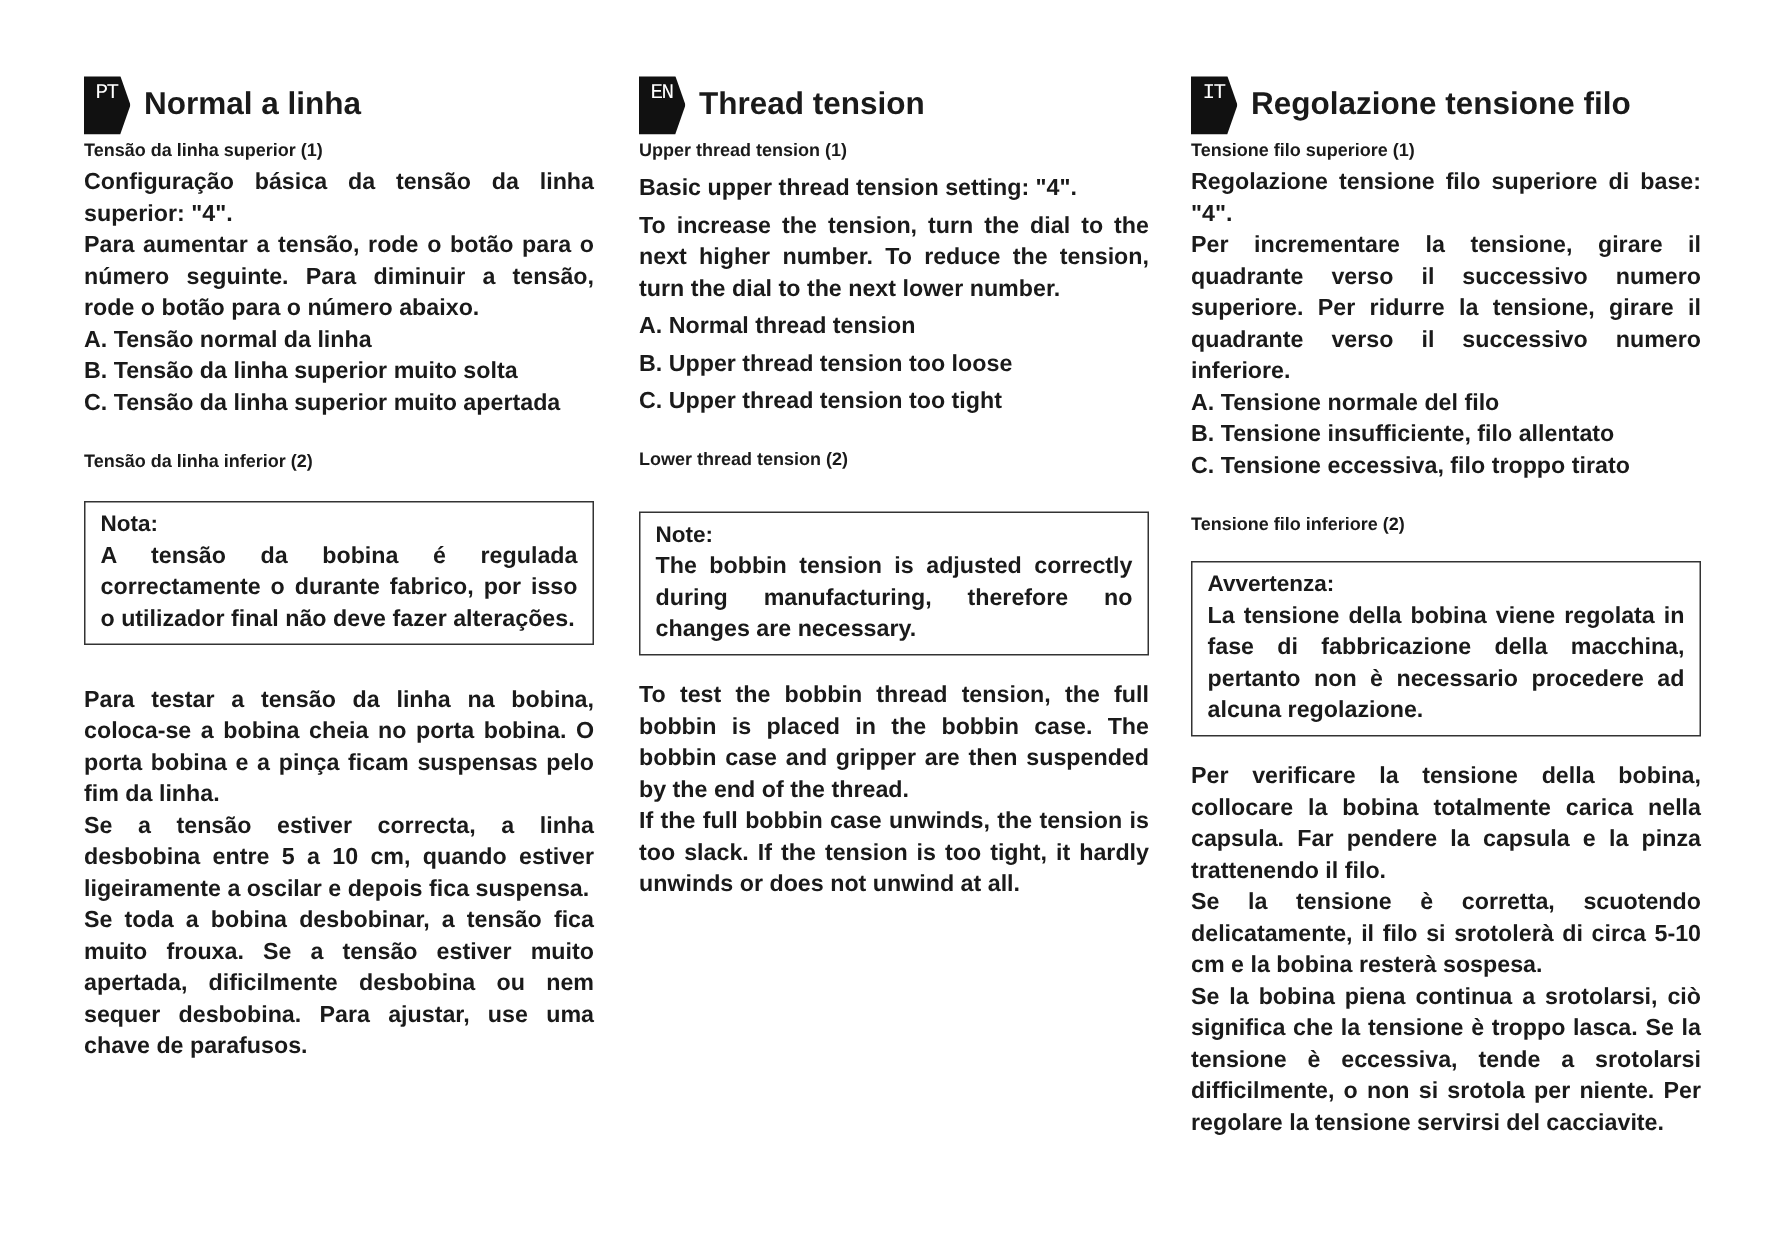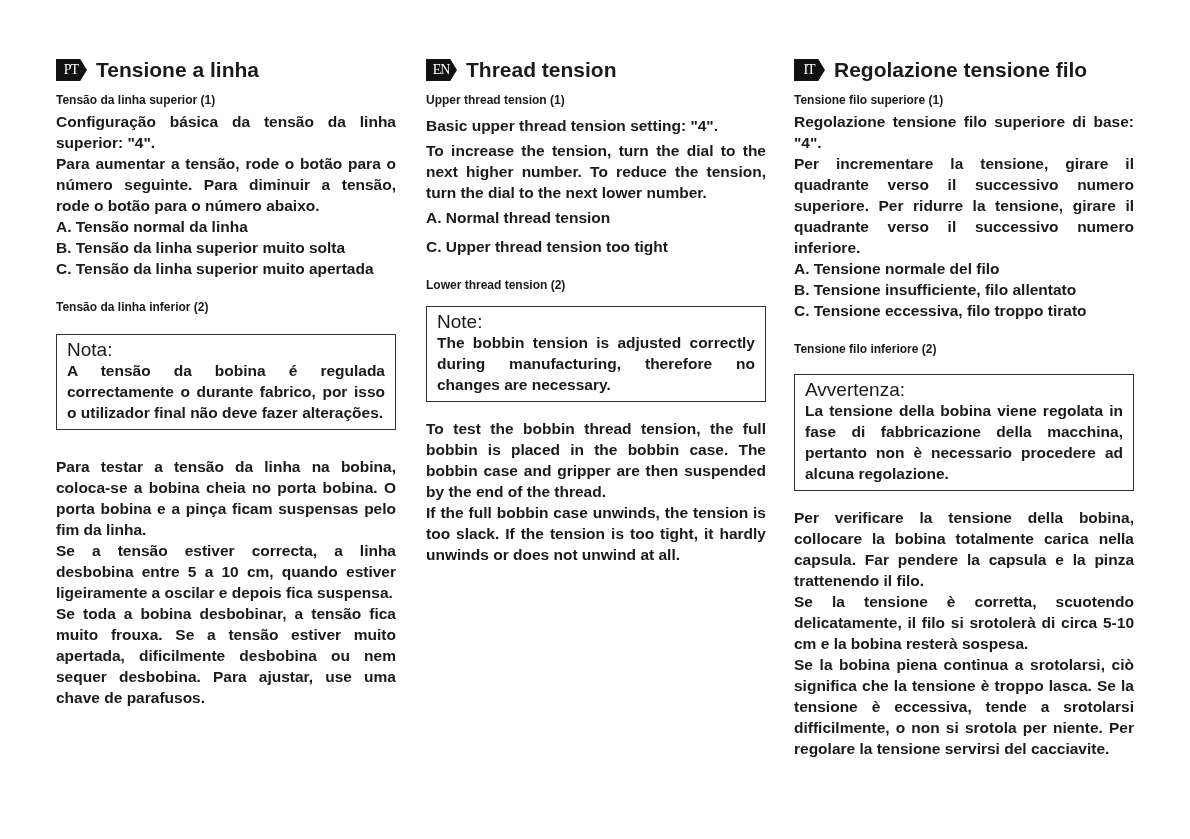--- a/index.html
+++ b/index.html
@@ -8,45 +8,45 @@
     font-family: "Liberation Sans", sans-serif; color: #1a1a1a;
   }
   .col { position: absolute; top: 56px; width: 340px; }
   .col.pt { left: 56px; }
   .col.en { left: 426px; }
   .col.it { left: 794px; }
   .title { display: flex; align-items: center; font-weight: bold; font-size: 21px; height: 28px; margin-bottom: 6px; }
   .badge {
     display: inline-flex; align-items: center; justify-content: center;
     background: #111; color: #fff; font-weight: normal; font-size: 14px;
-    height: 22px; padding: 0 4px 0 3px; margin-right: 9px; position: relative;
-    letter-spacing: -1px; font-family: Liberation Serif, serif;
+    height: 22px; padding: 0 4px 17px 3px; margin-right: 9px; position: relative;
+    letter-spacing: -1px; font-family: Liberation Mono, monospace;
     clip-path: polygon(0 0, 78% 0, 100% 50%, 78% 100%, 0 100%);
     width: 24px;
   }
   .sub { font-weight: bold; font-size: 12px; line-height: 21px; }
   p, .item { margin: 0; font-size: 15.5px; line-height: 21px; text-align: justify; font-weight: bold; }
   .item { text-align: left; padding-left: 20px; text-indent: -20px; }
   .en p, .en .item { line-height: 21px; }
   .gap-sm { height: 4px; }
   .gap-md { height: 18px; }
   .note {
     border: 1.5px solid #333; padding: 4px 10px 6px 10px; margin: 14px 0 14px 0;
   }
-  .note .label { font-weight: normal; font-size: 19px; line-height: 21px; }
+  .note .label { font-weight: bold; font-size: 15px; line-height: 21px; }
   .note p { text-align: justify; }
   .pagenum { position: absolute; top: 796px; left: 0; width: 1190px; text-align: right; font-size: 13px; margin-left: 40px; }
 </style>
 </head>
 <body>
 
 <div class="col pt">
   <div class="title">
     <span class="badge">PT</span>
-    <span>Tensione a linha</span>
+    <span>Normal a linha</span>
   </div>
   <div class="sub">Tensão da linha superior (1)</div>
   <p>Configuração básica da tensão da linha superior: "4".</p>
   <p>Para aumentar a tensão, rode o botão para o número seguinte. Para diminuir a tensão, rode o botão para o número abaixo.</p>
   <div class="item">A. Tensão normal da linha</div>
   <div class="item">B. Tensão da linha superior muito solta</div>
   <p class="item" style="text-align:justify">C. Tensão da linha superior muito apertada</p>
   <div class="gap-md"></div>
   <div class="sub">Tensão da linha inferior (2)</div>
   <div class="note" style="margin-top:16px;">
@@ -65,25 +65,26 @@
     <span>Thread tension</span>
   </div>
   <div class="sub">Upper thread tension (1)</div>
   <div class="gap-sm"></div>
   <p>Basic upper thread tension setting: "4".</p>
   <div class="gap-sm"></div>
   <p>To increase the tension, turn the dial to the next higher number. To reduce the tension, turn the dial to the next lower number.</p>
   <div class="gap-sm"></div>
   <div class="item">A. Normal thread tension</div>
   <div class="gap-sm"></div>
+  <div class="item">B. Upper thread tension too loose</div>
   <div class="gap-sm"></div>
   <div class="item">C. Upper thread tension too tight</div>
   <div class="gap-md"></div>
   <div class="sub">Lower thread tension (2)</div>
-  <div class="note" style="margin-top:10px;">
+  <div class="note" style="margin-top:24px;">
     <div class="label">Note:</div>
     <p>The bobbin tension is adjusted correctly during manufacturing, therefore no changes are necessary.</p>
   </div>
   <div style="height:2px"></div>
   <p>To test the bobbin thread tension, the full bobbin is placed in the bobbin case. The bobbin case and gripper are then suspended by the end of the thread.</p>
   <p>If the full bobbin case unwinds, the tension is too slack. If the tension is too tight, it hardly unwinds or does not unwind at all.</p>
 </div>
 
 <div class="col it">
   <div class="title">

